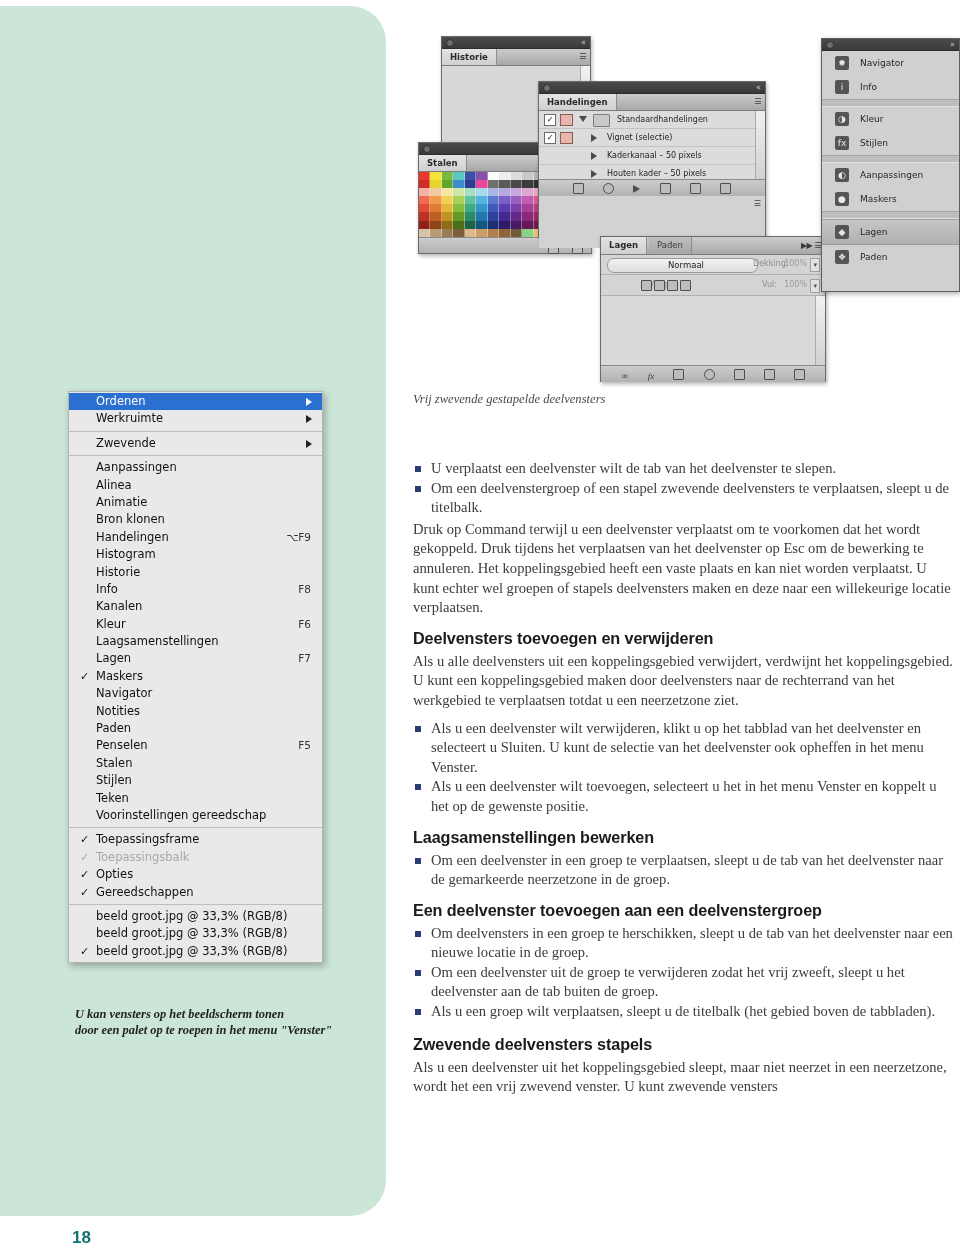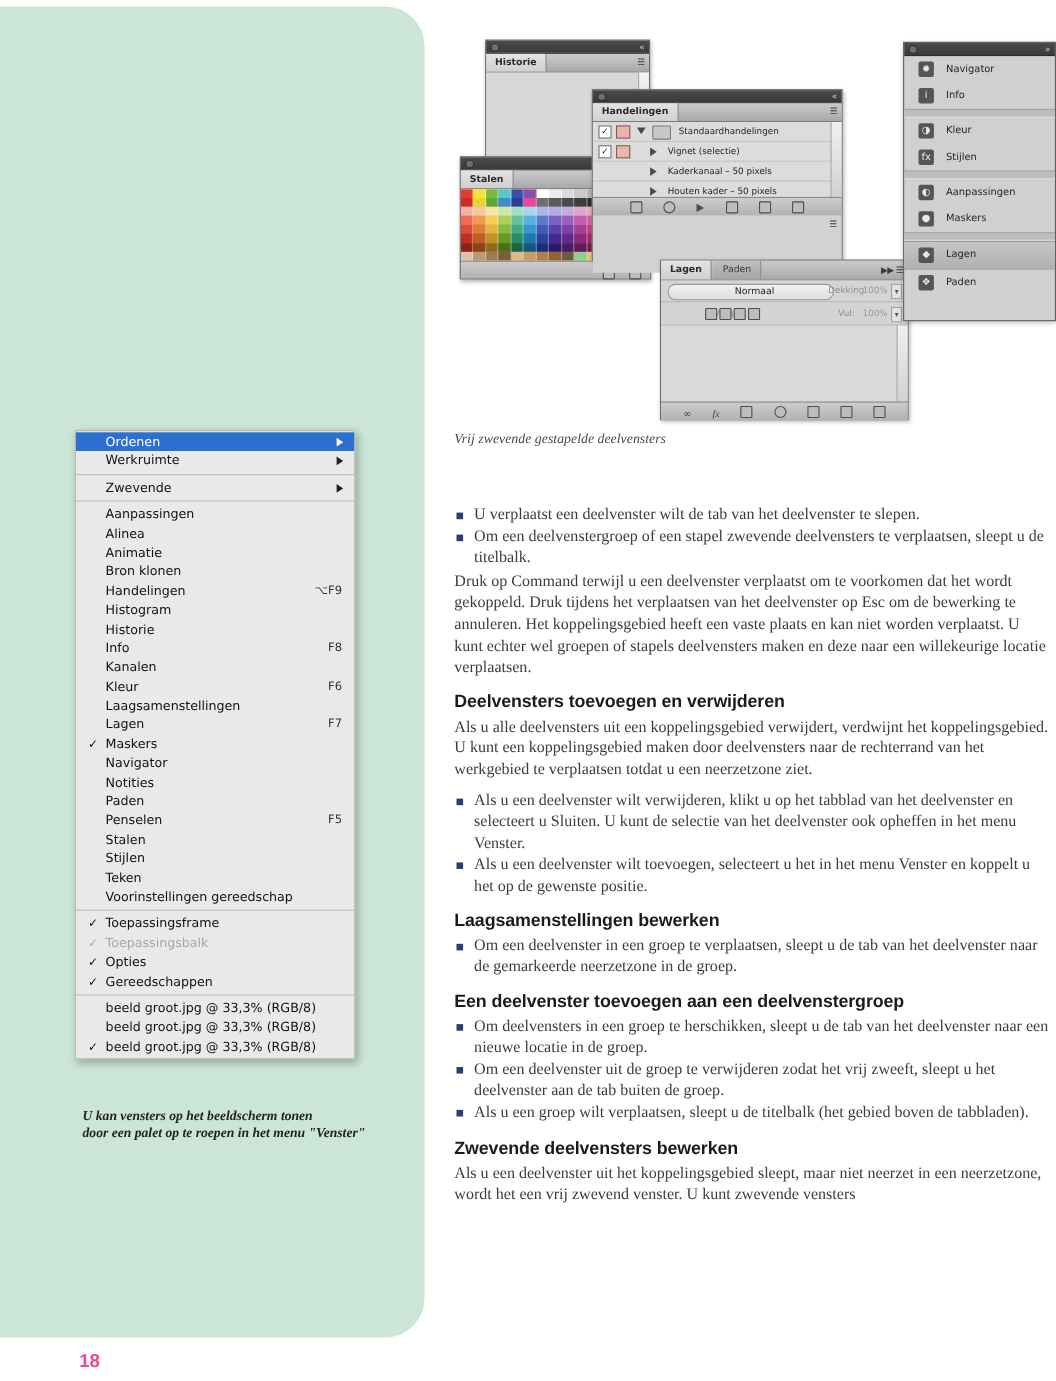--- a/index.html
+++ b/index.html
@@ -12,21 +12,21 @@
   
   .green-panel{
     position:absolute;left:0;top:6px;width:386px;height:1210px;
     background:#cbe5d7;
     border-radius:0 36px 36px 0;
   }
   
   .page-number{
     position:absolute;left:72px;top:1228px;
     font-family:"Liberation Sans", sans-serif;
-    font-weight:bold;font-size:17px;color:#ec4899;
+    font-weight:bold;font-size:17px;color:#0f766e;
   }
   
   .os-menu{
     position:absolute;left:68px;top:391px;width:253px;
     background:#e9e9e9;
     border:1px solid #b5b5b5;
     box-shadow:2px 3px 7px rgba(0,0,0,.28);
     font-family:"DejaVu Sans", sans-serif;
     font-size:11.5px;color:#111;
     padding:1px 0 2px 0;
@@ -495,15 +495,15 @@
     <li>Om een deelvenster in een groep te verplaatsen, sleept u de tab van het deelvenster naar de gemarkeerde neerzetzone in de groep.</li>
   </ul>
 
   <h3>Een deelvenster toevoegen aan een deelvenstergroep</h3>
   <ul class="bul">
     <li>Om deelvensters in een groep te herschikken, sleept u de tab van het deelvenster naar een nieuwe locatie in de groep.</li>
     <li>Om een deelvenster uit de groep te verwijderen zodat het vrij zweeft, sleept u het deelvenster aan de tab buiten de groep.</li>
     <li>Als u een groep wilt verplaatsen, sleept u de titelbalk (het gebied boven de tabbladen).</li>
   </ul>
 
-  <h3 style="margin-top:13px;">Zwevende deelvensters bewerken</h3>
+  <h3 style="margin-top:13px;">Zwevende deelvensters stapels</h3>
   <p>Als u een deelvenster uit het koppelingsgebied sleept, maar niet neerzet in een neerzetzone, wordt het een vrij zwevend venster. U kunt zwevende vensters</p>
 </div>
 
 </body></html>

